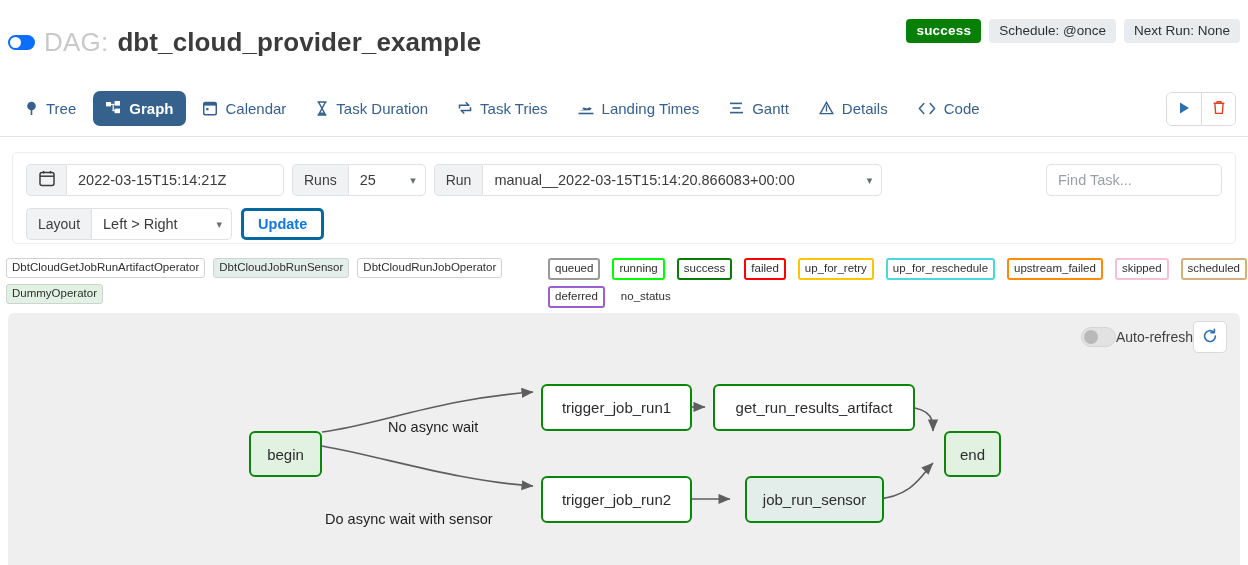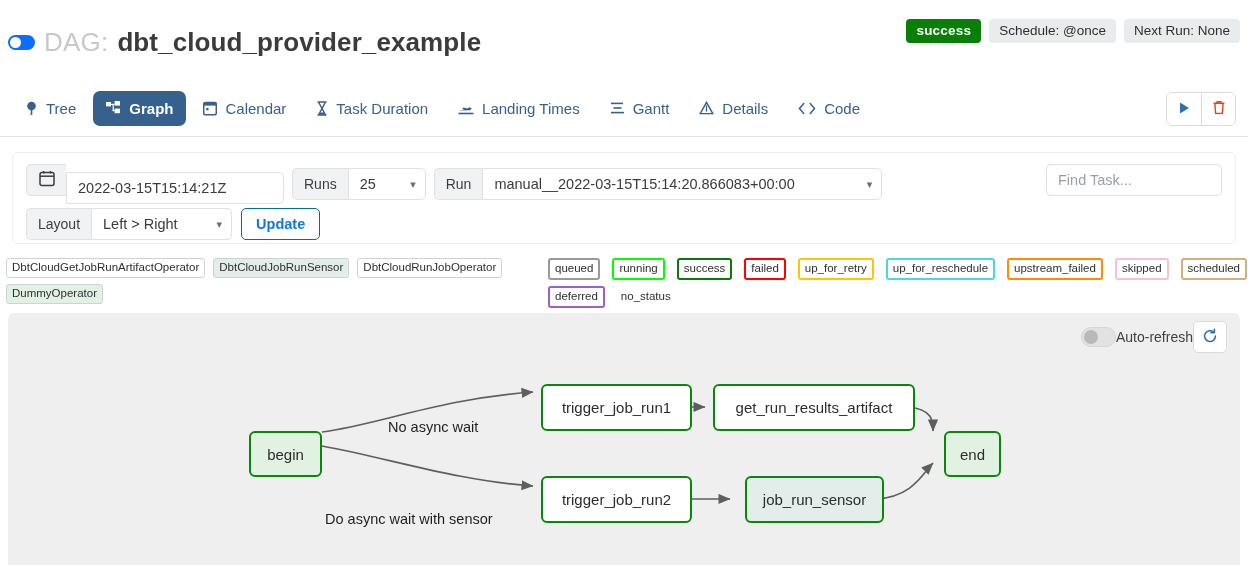--- a/index.html
+++ b/index.html
@@ -90,38 +90,38 @@
   .grp > * { height: 32px; }
   .addon {
     background: #f1f2f3; border: 1px solid #dfe1e3;
     display: flex; align-items: center; padding: 0 11px;
     font-size: 14px; color: #3e3e3e; white-space: nowrap;
   }
   .addon.left { border-radius: 5px 0 0 5px; border-right: 0; }
   .fld {
     background: #fff; border: 1px solid #dfe1e3;
     display: flex; align-items: center; padding: 0 11px;
-    font-size: 14.5px; color: #3b3b3b; white-space: nowrap; margin-top: 8px;
+    font-size: 14.5px; color: #3b3b3b; white-space: nowrap;
   }
   .fld.right { border-radius: 0 5px 5px 0; }
   .sel {
     background: #fff; border: 1px solid #dfe1e3; border-radius: 0 5px 5px 0;
     display: flex; align-items: center; justify-content: space-between;
     gap: 27px; padding: 0 9px 0 11px;
     font-size: 14.5px; color: #3b3b3b; white-space: nowrap; cursor: pointer;
   }
   .chev { color: #6b6f73; font-size: 11px; line-height: 1; }
   .cal-btn {
     background: #f1f2f3; border: 1px solid #dfe1e3; border-radius: 5px 0 0 5px;
     border-right: 0; width: 40px; display: flex; align-items: center;
     justify-content: center; cursor: pointer;
   }
   .gap { width: 8px; }
   .update-btn {
-    height: 32px; border: 1px solid #0369a1; border-radius: 5px;
+    height: 32px; border: 3px solid #0369a1; border-radius: 5px;
     background: #fff; color: #1178e0; font-size: 14.5px; font-weight: 700;
     padding: 0 14px; display: flex; align-items: center; cursor: pointer;
     margin-left: 9px;
   }
   .find-task {
     position: absolute; right: 13px; top: 11px;
     width: 176px; height: 32px;
     border: 1px solid #dfe1e3; border-radius: 5px; background: #fff;
     display: flex; align-items: center; padding: 0 11px;
     font-size: 14.5px; color: #9b9fa3;
@@ -240,20 +240,29 @@
         <span>Calendar</span>
       </div>
       <div class="tab">
         <span class="ico">
           <svg width="12" height="15" viewBox="0 0 12 15">
               <path d="M1.5 1h9M1.5 14h9M2.5 1l7 13M9.5 1l-7 13" stroke="#37618c" stroke-width="1.5" fill="none"></path>
               <path d="M3 11.5h6v2.3H3z" fill="#37618c"></path>
             </svg>
         </span>
         <span>Task Duration</span>
+      </div>
+      <div class="tab">
+        <span class="ico">
+          <svg width="14" height="14" viewBox="0 0 14 14">
+              <path d="M1.5 4.2h9.2M10.7 4.2l-2.4-2.4M12.5 9.6H3.3M3.3 9.6l2.4 2.4" stroke="#37618c" stroke-width="1.5" fill="none" stroke-linecap="square"></path>
+              <path d="M1.5 4.2v3.4M12.5 9.6V6.2" stroke="#37618c" stroke-width="1.5" fill="none"></path>
+            </svg>
+        </span>
+        <span>Task Tries</span>
       </div>
       <div class="tab">
         <span class="ico">
           <svg width="16" height="14" viewBox="0 0 16 14">
               <path d="M0.5 12.5h15" stroke="#37618c" stroke-width="1.6"></path>
               <path d="M1.5 9.5 L12 9.2 L13.8 7.5 L11.4 6.2 L9.2 7.6 L5.6 6.4 L4.2 7.2 L6 8.6 Z" fill="#37618c"></path>
             </svg>
         </span>
         <span>Landing Times</span>
       </div>

